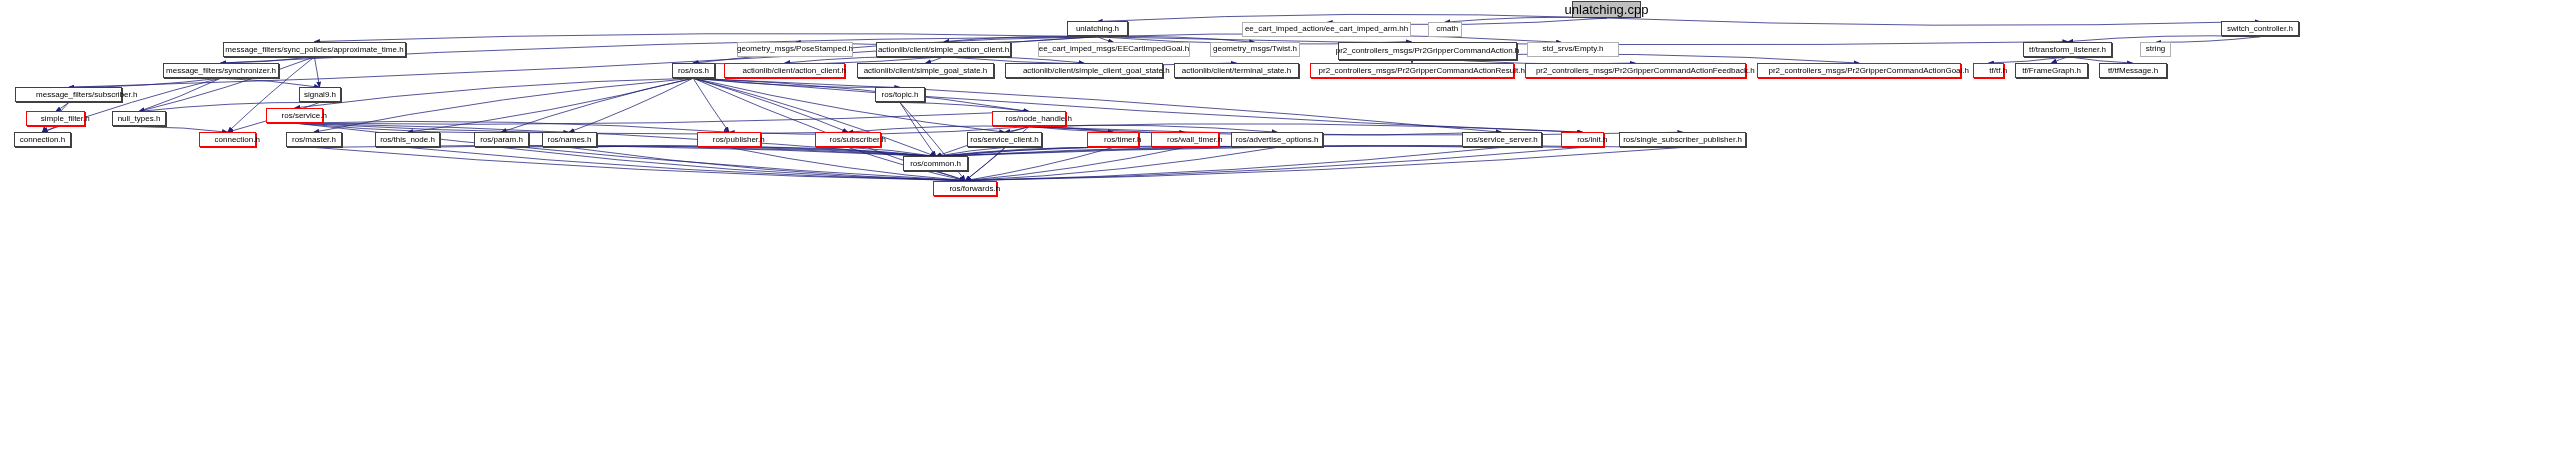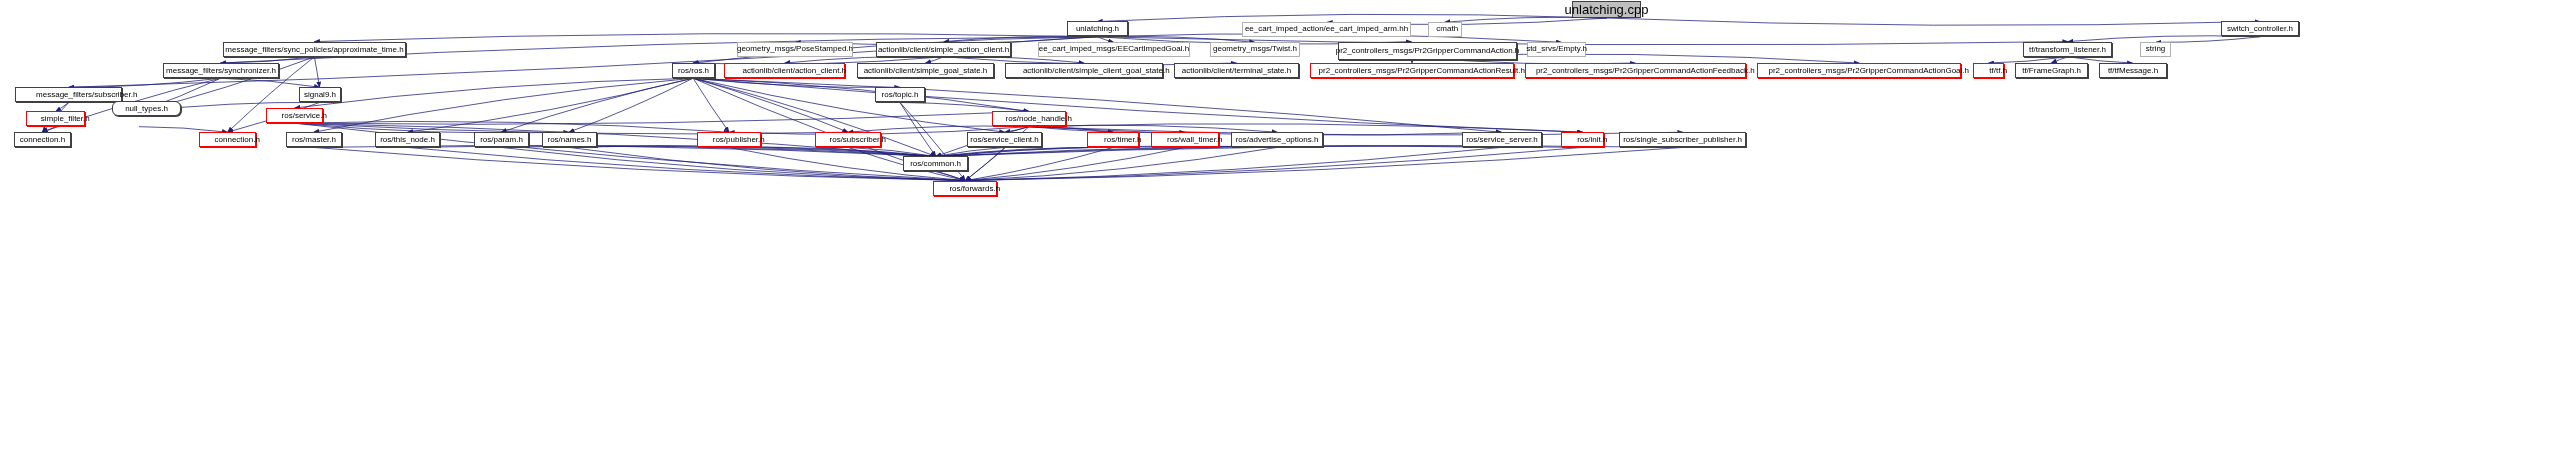--- a/index.html
+++ b/index.html
@@ -137,41 +137,41 @@
       <div class="node thick" style="left: 1067px; top: 21.4px; width: 61px; height: 15px;">unlatching.h</div>
       <div class="node grey" style="left: 1242px; top: 22px; width: 169px; height: 14.5px;">ee_cart_imped_action/ee_cart_imped_arm.hh</div>
       <div class="node grey" style="left: 1428px; top: 22px; width: 34px; height: 14.5px; padding-left: 8px;">cmath</div>
       <div class="node thick" style="left: 2221px; top: 21.4px; width: 78px; height: 15px;">switch_controller.h</div>
       <div class="node thick" style="left: 223px; top: 42px; width: 183px; height: 15px;">message_filters/sync_policies/approximate_time.h</div>
       <div class="node grey" style="left: 737px; top: 42px; width: 116px; height: 14.5px;">geometry_msgs/PoseStamped.h</div>
       <div class="node thick" style="left: 876px; top: 42px; width: 135px; height: 15px;">actionlib/client/simple_action_client.h</div>
       <div class="node grey" style="left: 1038px; top: 42px; width: 152px; height: 14.5px;">ee_cart_imped_msgs/EECartImpedGoal.h</div>
       <div class="node grey" style="left: 1210px; top: 42px; width: 90px; height: 14.5px;">geometry_msgs/Twist.h</div>
       <div class="node thick" style="left: 1322px; top: 42px; width: 179px; height: 18px; margin-left: 16px;">pr2_controllers_msgs/Pr2GripperCommandAction.h</div>
-      <div class="node grey" style="left: 1527px; top: 42px; width: 59px; height: 14.5px;">std_srvs/Empty.h</div>
+      <div class="node grey" style="left: 1527px; top: 42px; width: 92px; height: 14.5px;">std_srvs/Empty.h</div>
       <div class="node thick" style="left: 2023px; top: 42px; width: 89px; height: 15px;">tf/transform_listener.h</div>
       <div class="node grey" style="left: 2140px; top: 42px; width: 31px; height: 14.5px;">string</div>
       <div class="node thick" style="left: 163px; top: 63px; width: 116px; height: 15px;">message_filters/synchronizer.h</div>
       <div class="node thick" style="left: 672px; top: 63px; width: 43px; height: 15px;">ros/ros.h</div>
       <div class="node thick red" style="left: 724px; top: 63px; width: 121px; height: 15px;">actionlib/client/action_client.h</div>
       <div class="node thick" style="left: 857px; top: 63px; width: 137px; height: 15px;">actionlib/client/simple_goal_state.h</div>
       <div class="node thick" style="left: 1005px; top: 63px; width: 158px; height: 15px; padding-left: 28px;">actionlib/client/simple_client_goal_state.h</div>
       <div class="node thick" style="left: 1174px; top: 63px; width: 125px; height: 15px;">actionlib/client/terminal_state.h</div>
       <div class="node thick red" style="left: 1310px; top: 63px; width: 204px; height: 15px;">pr2_controllers_msgs/Pr2GripperCommandActionResult.h</div>
       <div class="node thick red" style="left: 1525px; top: 63px; width: 221px; height: 15px;">pr2_controllers_msgs/Pr2GripperCommandActionFeedback.h</div>
       <div class="node thick red" style="left: 1757px; top: 63px; width: 204px; height: 15px;">pr2_controllers_msgs/Pr2GripperCommandActionGoal.h</div>
       <div class="node thick red" style="left: 1973px; top: 63px; width: 31px; height: 15px;">tf/tf.h</div>
       <div class="node thick" style="left: 2015px; top: 63px; width: 73px; height: 15px;">tf/FrameGraph.h</div>
       <div class="node thick" style="left: 2099px; top: 63px; width: 68px; height: 15px;">tf/tfMessage.h</div>
       <div class="node thick" style="left: 15px; top: 87px; width: 107px; height: 15px; padding-left: 40px;">message_filters/subscriber.h</div>
       <div class="node thick" style="left: 299px; top: 87px; width: 42px; height: 15px;">signal9.h</div>
       <div class="node thick red" style="left: 266px; top: 108px; width: 57px; height: 15px;">ros/service.h</div>
       <div class="node thick" style="left: 875px; top: 87px; width: 50px; height: 15px;">ros/topic.h</div>
       <div class="node thick red" style="left: 26px; top: 111px; width: 59px; height: 15px;">simple_filter.h</div>
-      <div class="node thick" style="left: 112px; top: 101px; width: 69px; height: 15px; border-radius: 6px;">null_types.h</div>
+      <div class="node thick" style="left: 112px; top: 111px; width: 54px; height: 15px;">null_types.h</div>
       <div class="node thick red" style="left: 992px; top: 111px; width: 74px; height: 15px;">ros/node_handle.h</div>
       <div class="node thick" style="left: 542px; top: 132px; width: 55px; height: 15px;">ros/names.h</div>
       <div class="node thick" style="left: 14px; top: 132px; width: 57px; height: 15px;">connection.h</div>
       <div class="node thick red" style="left: 199px; top: 132px; width: 57px; height: 15px;">connection.h</div>
       <div class="node thick" style="left: 286px; top: 132px; width: 56px; height: 15px;">ros/master.h</div>
       <div class="node thick" style="left: 375px; top: 132px; width: 65px; height: 15px;">ros/this_node.h</div>
       <div class="node thick" style="left: 474px; top: 132px; width: 55px; height: 15px;">ros/param.h</div>
       <div class="node thick red" style="left: 697px; top: 132px; width: 64px; height: 15px;">ros/publisher.h</div>
       <div class="node thick red" style="left: 815px; top: 132px; width: 66px; height: 15px;">ros/subscriber.h</div>
       <div class="node thick" style="left: 967px; top: 132px; width: 75px; height: 15px;">ros/service_client.h</div>

